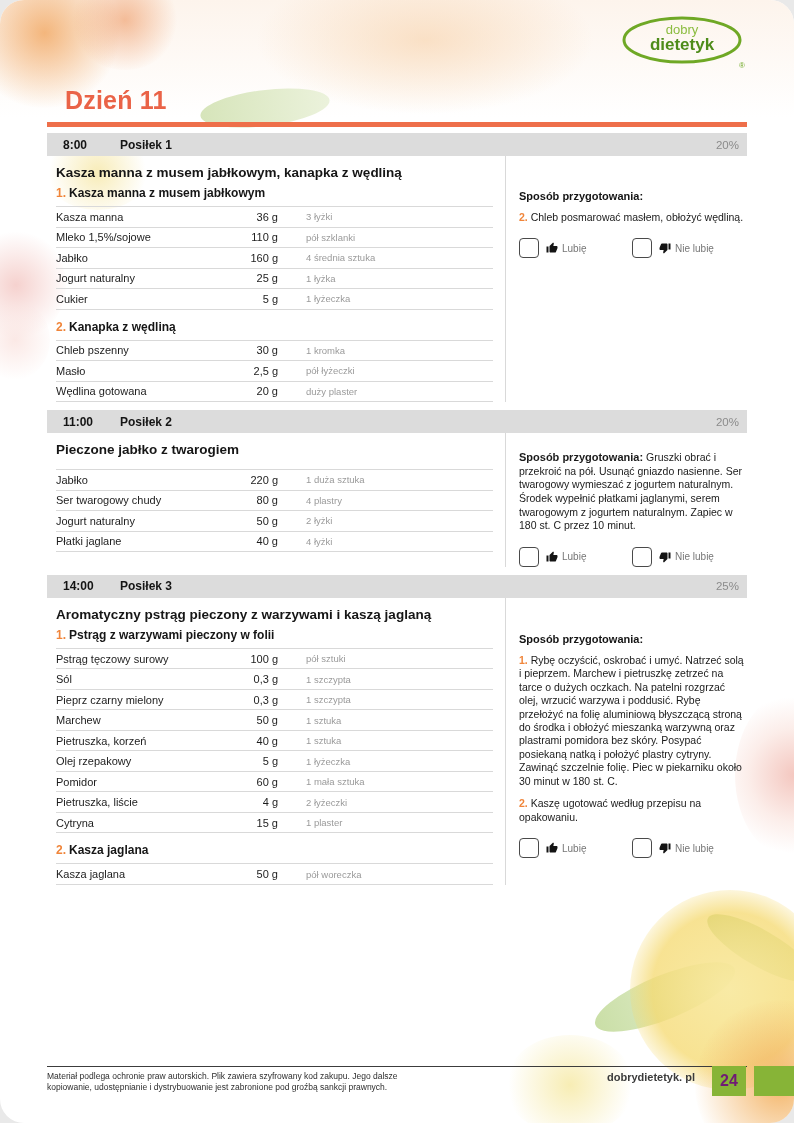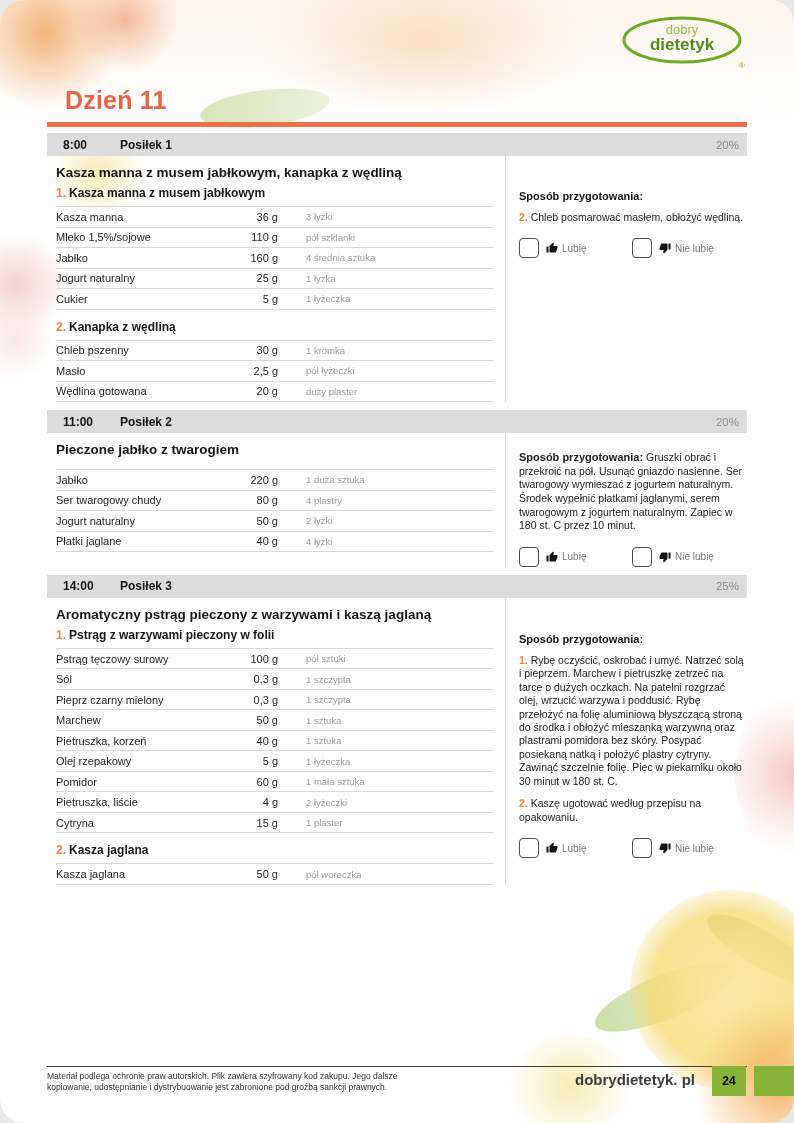--- a/index.html
+++ b/index.html
@@ -66,23 +66,23 @@
   .like-row{display:flex;margin-top:14px;}
   .like-item{display:flex;align-items:center;width:113px;}
   .chk{width:18px;height:18px;border:1.6px solid #4a4a4a;border-radius:4px;background:#fff;flex:0 0 auto;cursor:pointer;}
   .thumb{margin:0 4px 0 7px;display:flex;}
   .like-label{font-size:10px;color:#767676;}
 
   
   .footer{position:absolute;left:47px;top:1066px;width:700px;z-index:3;}
   .footer-line{border-top:1.2px solid #3c3c3c;width:100%;}
   .footer-text{margin-top:4px;width:400px;font-size:8.5px;line-height:1.35;color:#2e2e2e;}
-  .site{position:absolute;right:52px;top:5px;font-size:15px;font-weight:bold;color:#3b3b3b;}
-  .pagenum{position:absolute;right:1px;top:0;width:34px;height:30px;background:#87b437;color:#000000;
-           font-size:12px;font-weight:bold;display:flex;align-items:center;justify-content:center;}
+  .site{position:absolute;right:52px;top:5px;font-size:11px;font-weight:bold;color:#3b3b3b;}
+  .pagenum{position:absolute;right:1px;top:0;width:34px;height:30px;background:#87b437;color:#701a75;
+           font-size:16px;font-weight:bold;display:flex;align-items:center;justify-content:center;}
   .edge-box{position:absolute;left:754px;top:1066px;width:40px;height:30px;background:#87b437;z-index:3;}
 </style>
 </head>
 <body>
 
 <div class="page">
 
   <div>
     <div class="deco d-topwash"></div>
     <div class="deco d-tl1"></div>

